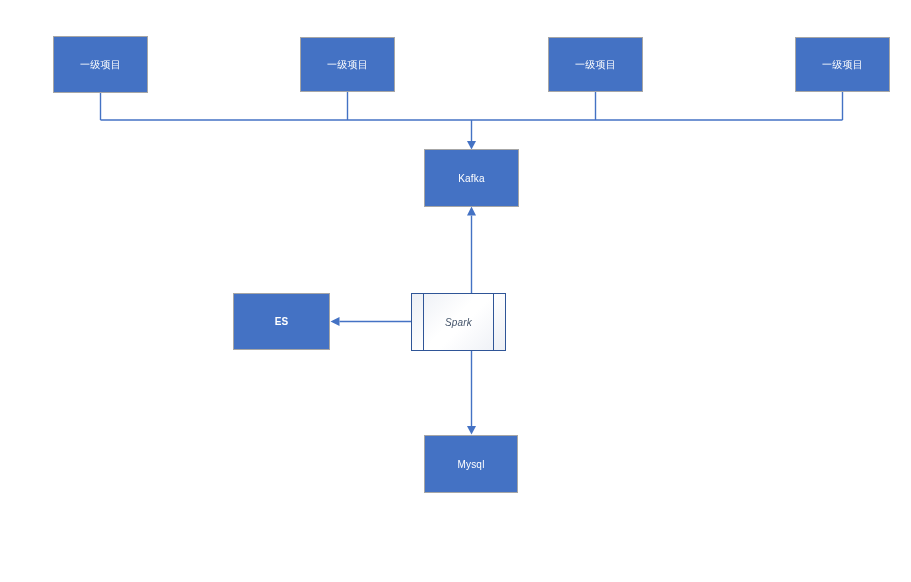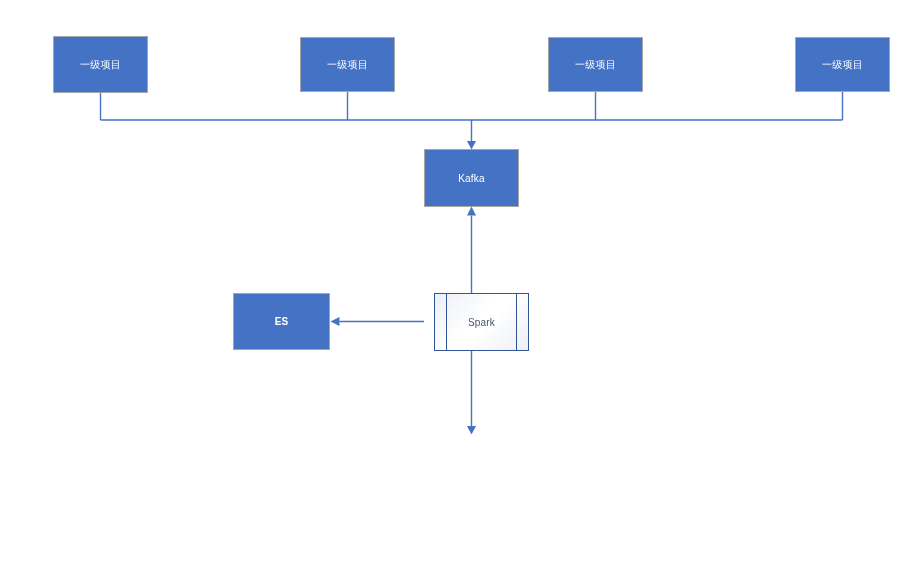--- a/index.html
+++ b/index.html
@@ -112,24 +112,27 @@
   </div>
 
   <div class="node blue" style="left:795px; top:37px; width:95px; height:55px;">
     <span class="node-label">一级项目</span>
   </div>
 
   <div class="node blue" style="left:424px; top:149px; width:95px; height:58px;">
     <span class="node-label">Kafka</span>
   </div>
 
-  <div class="node spark" style="left:434px; top:293px; width:95px; height:58px;">
+  <div class="node spark" style="left:411px; top:293px; width:95px; height:58px;font-style:italic;">
     <span class="inner-bar left"></span>
     <span class="inner-bar right"></span>
     <span class="node-label">Spark</span>
   </div>
 
   <div class="node blue" style="left:233px; top:293px; width:97px; height:57px;font-weight:bold;">
     <span class="node-label">ES</span>
   </div>
 
+  <div class="node blue" style="left:424px; top:435px; width:94px; height:58px;">
+    <span class="node-label">Mysql</span>
+  </div>
 
 </div>
 
 </body></html>

